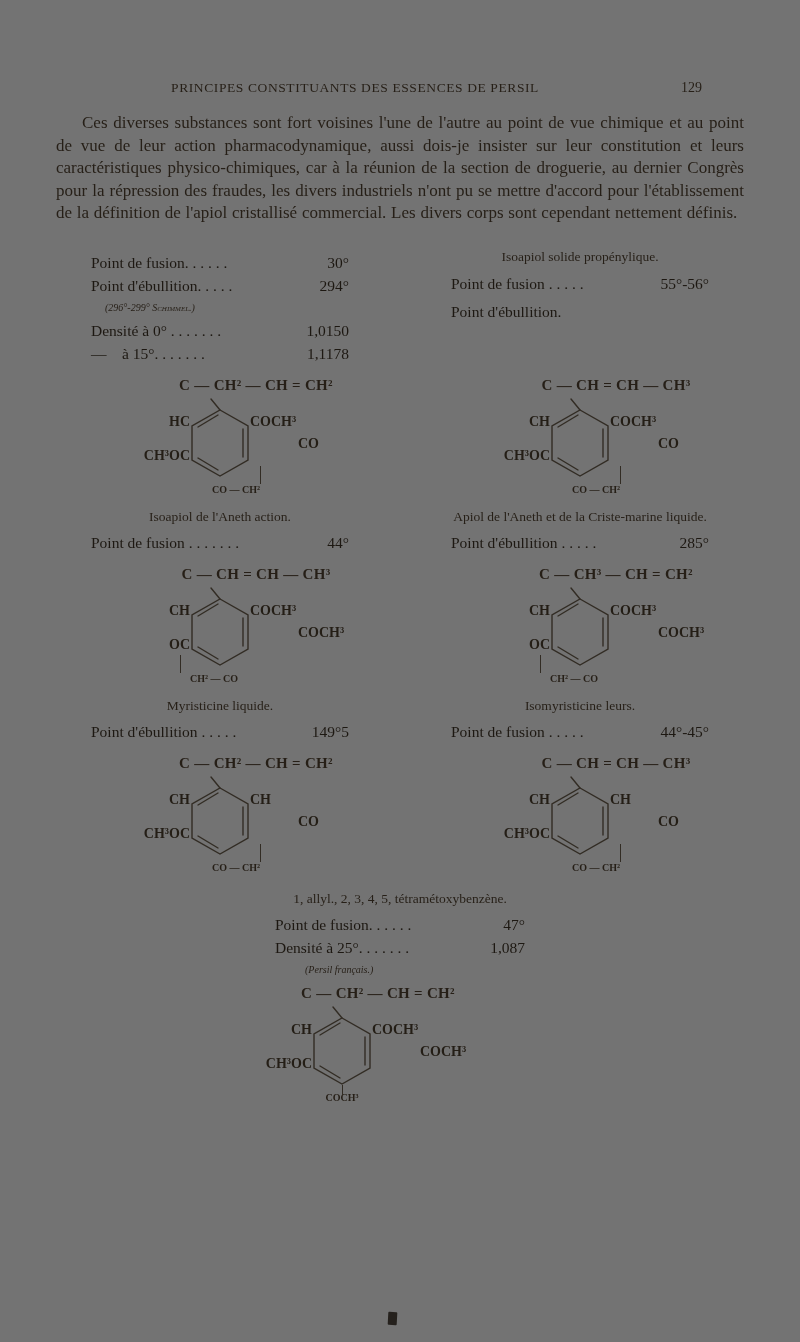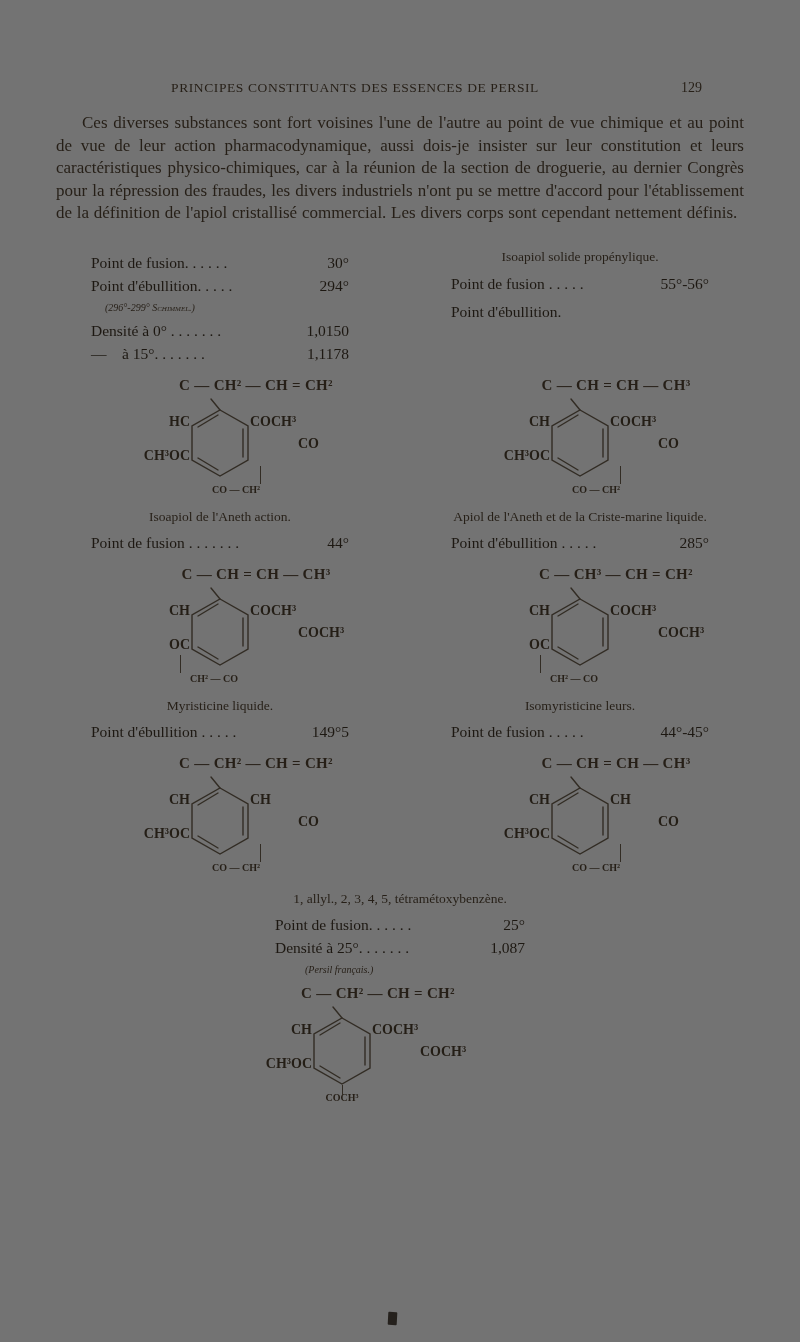--- a/index.html
+++ b/index.html
@@ -278,21 +278,21 @@
       </div>
       <div class="bot right">CO — CH²</div>
     </div>
   </div>
 
   <div class="final">
     <div class="datablock">
       <div class="blocktitle">1, allyl., 2, 3, 4, 5, tétramétoxybenzène.</div>
       <div class="datarow">
         <span>Point de fusion. . . . . .</span>
-        <span>25°</span>
+        <span>47°</span>
       </div>
       <div class="datarow">
         <span>Densité à 25°. . . . . . .</span>
         <span>1,087</span>
       </div>
       <div class="datanote note-center">(Persil français.)</div>
     </div>
 
     <div class="struct final-struct">
       <div class="chain">C — CH² — CH = CH²</div>

